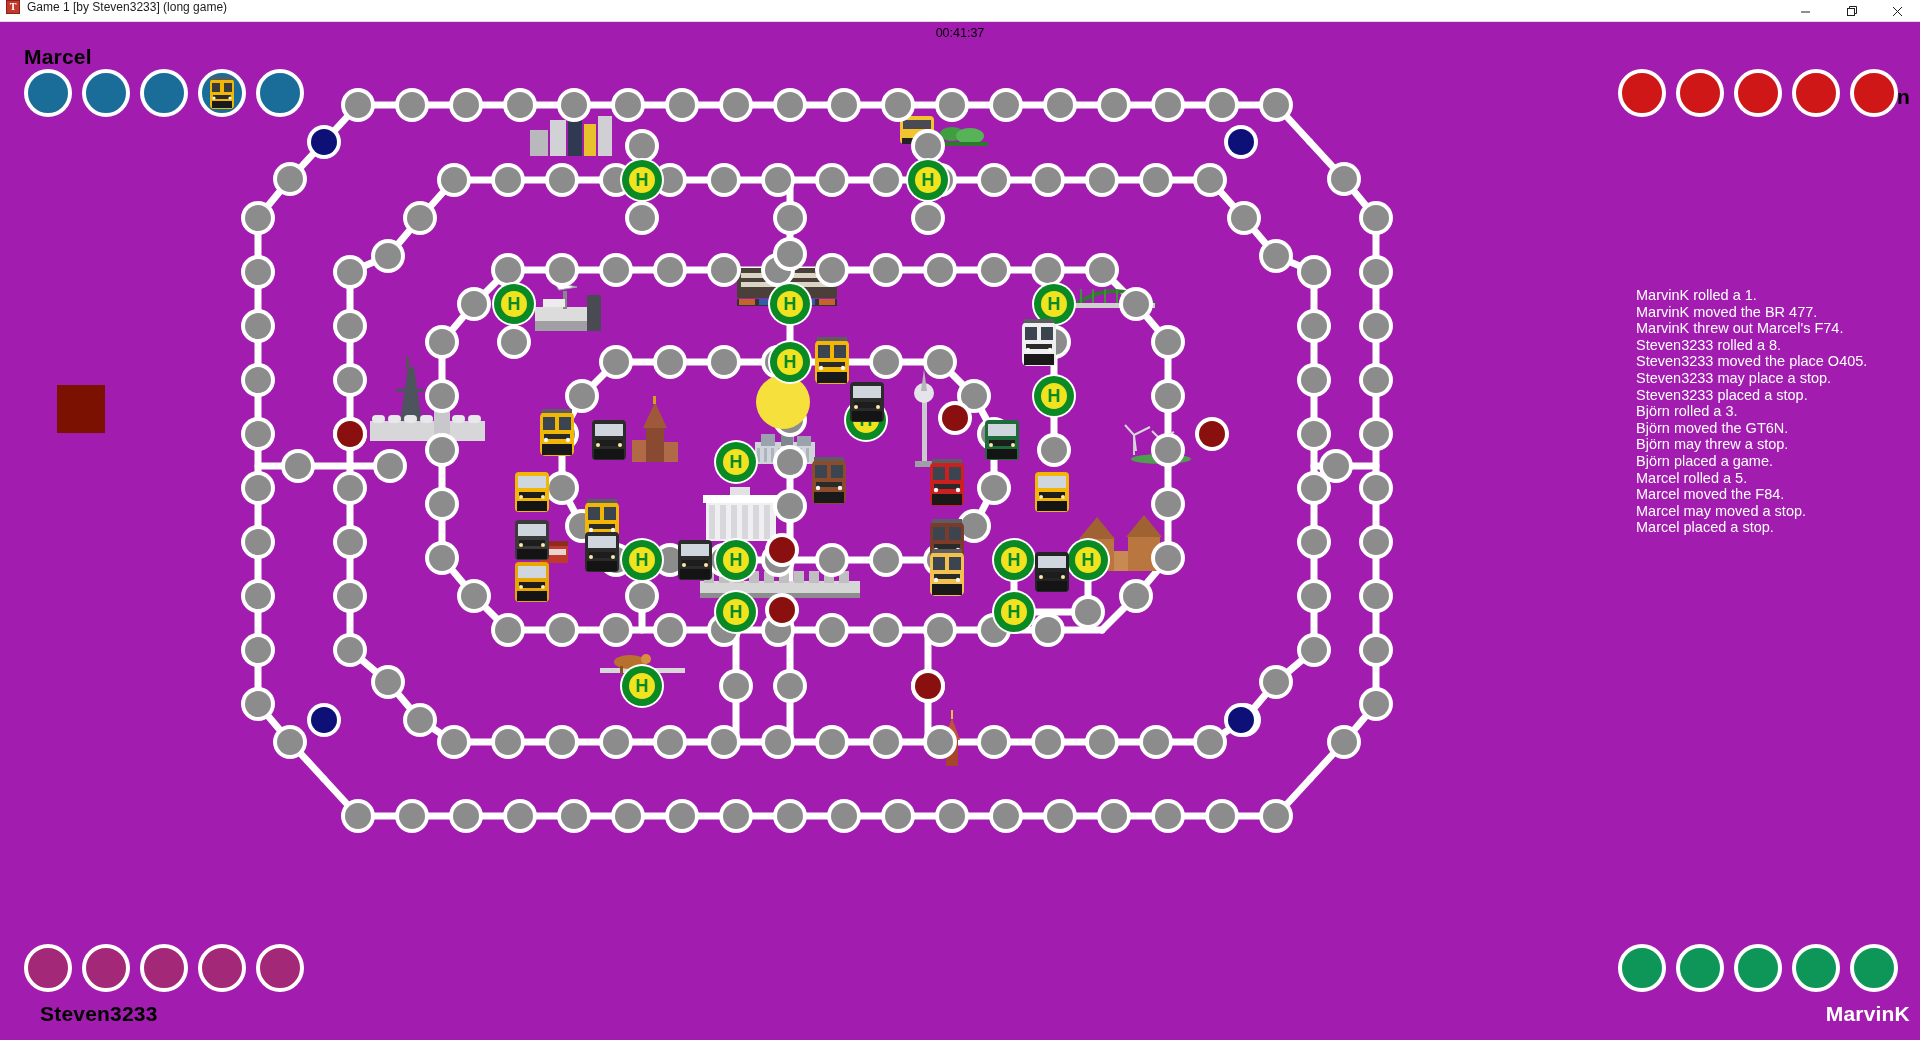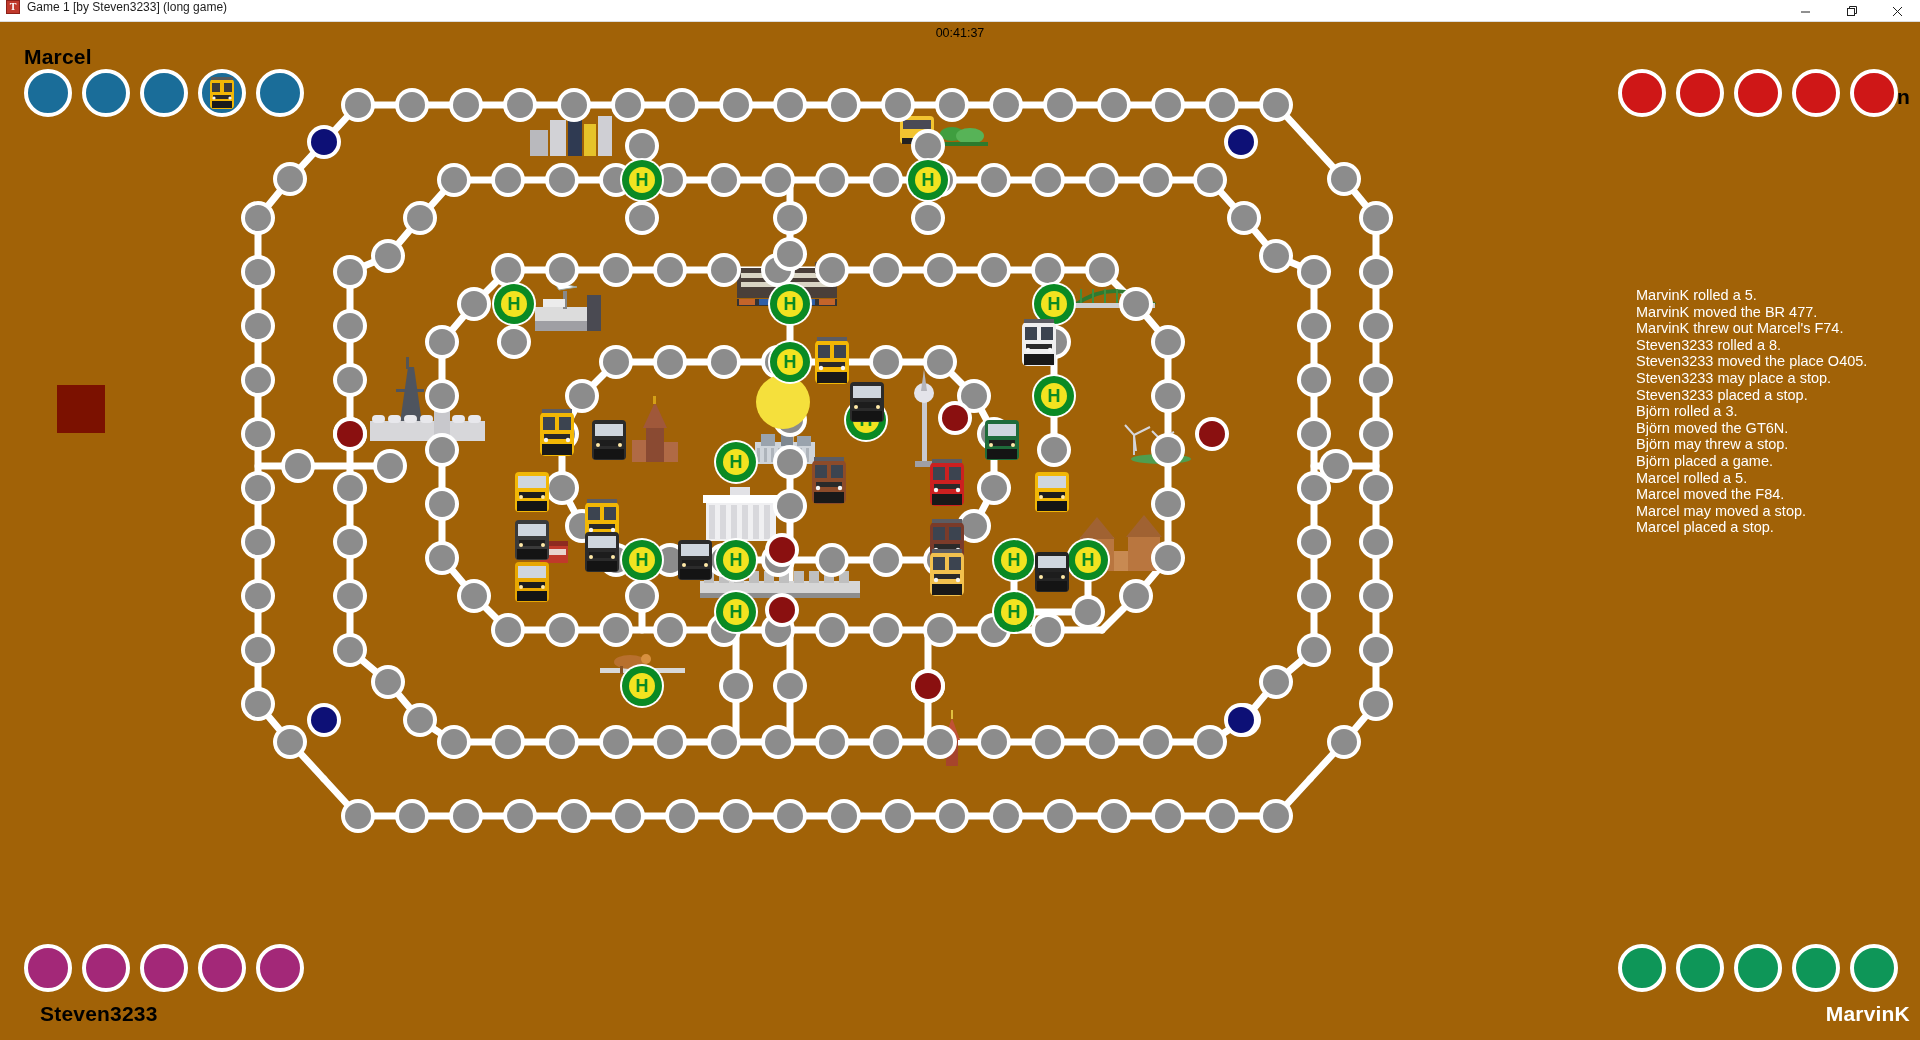--- a/index.html
+++ b/index.html
@@ -26,21 +26,21 @@
   #win-controls{ margin-left:auto; display:flex; height:22px; }
   .win-btn{
     width:46px;height:22px;display:flex;align-items:center;justify-content:center;
     font-size:11px;color:#202020; cursor:default;
   }
   .win-btn svg{ display:block; }
 
   
   #stage{
     position:absolute; left:0; top:22px; width:1920px; height:1018px;
-    background:#a16207; overflow:hidden;
+    background:#a21caf; overflow:hidden;
   }
 
   
   .player-name{
     position:absolute; font-size:21px; font-weight:bold; letter-spacing:.2px;
     white-space:nowrap;
   }
   .player-name.dark{ color:#000; }
   .player-name.light{ color:#ffffff;text-align:center; }
   #name-tl{ left:8px; top:23px;margin-left:16px; }
@@ -159,21 +159,21 @@
       <div class="token" style="background: rgb(14, 150, 88);"></div>
       <div class="token" style="background: rgb(14, 150, 88);"></div>
       <div class="token" style="background: rgb(14, 150, 88);"></div>
       <div class="token" style="background: rgb(14, 150, 88);"></div>
       <div class="token" style="background: rgb(14, 150, 88);"></div>
     </div>
 
   <div id="die"></div>
 
   <div id="log">
-      <div>MarvinK rolled a 5.</div>
+      <div>MarvinK rolled a 1.</div>
       <div>MarvinK moved the BR 477.</div>
       <div>MarvinK threw out Marcel's F74.</div>
       <div>Steven3233 rolled a 8.</div>
       <div>Steven3233 moved the place O405.</div>
       <div>Steven3233 may place a stop.</div>
       <div>Steven3233 placed a stop.</div>
       <div>Björn rolled a 3.</div>
       <div>Björn moved the GT6N.</div>
       <div>Björn may threw a stop.</div>
       <div>Björn placed a game.</div>

